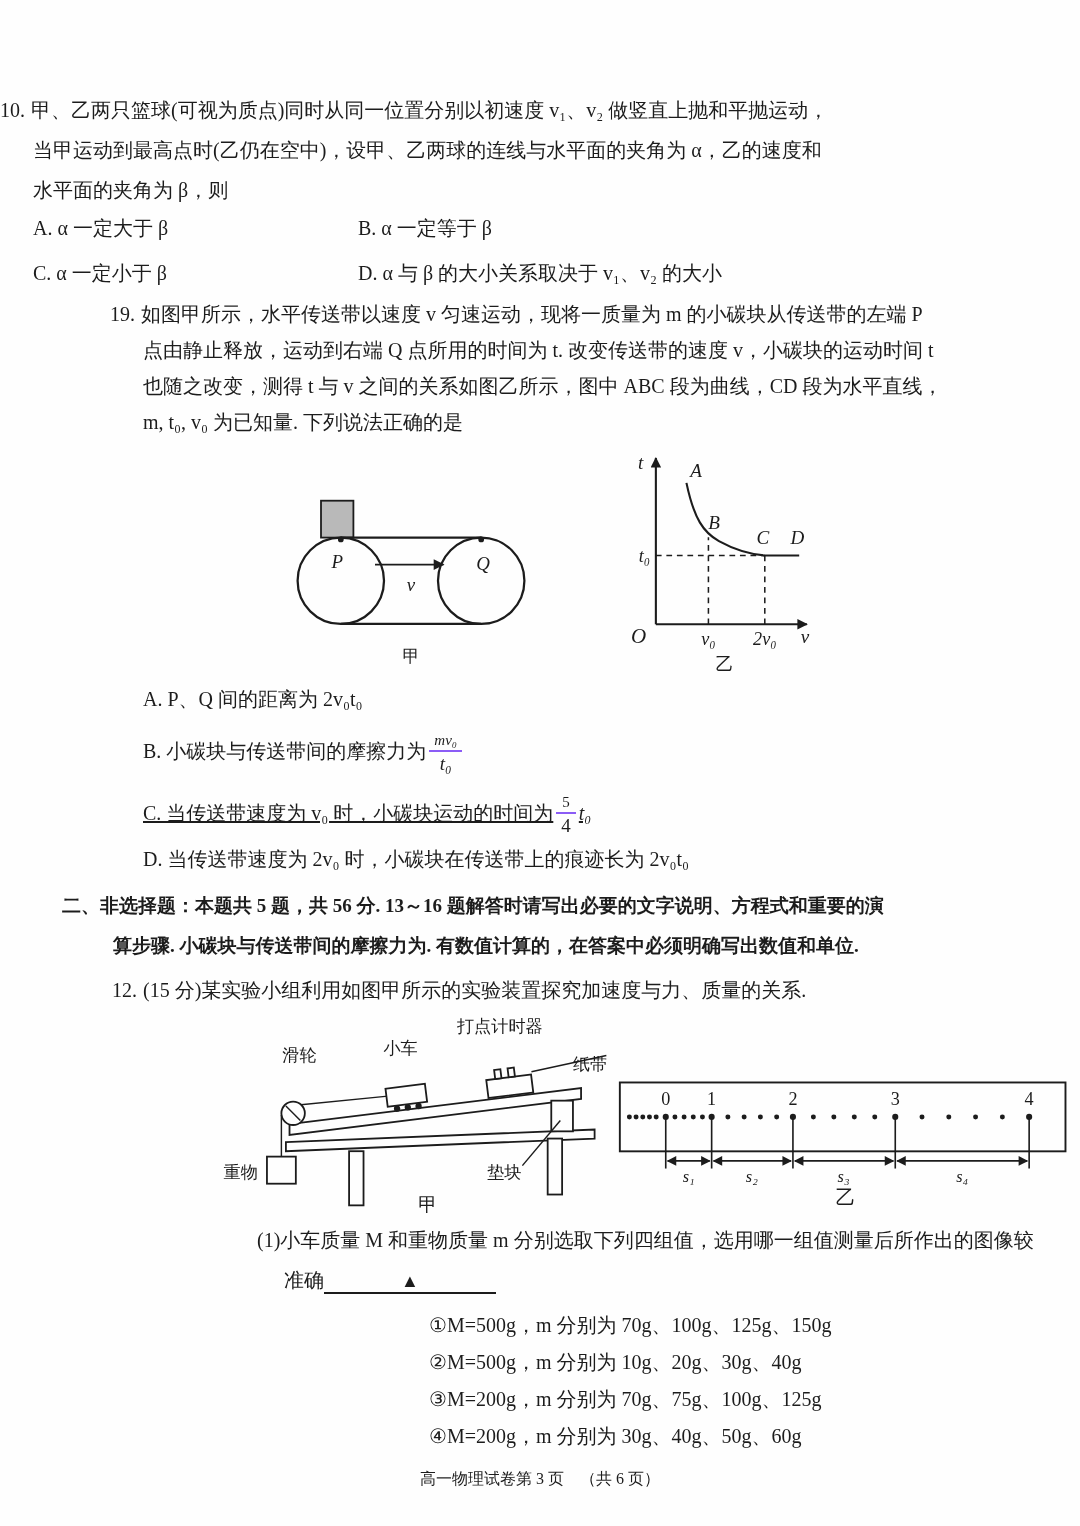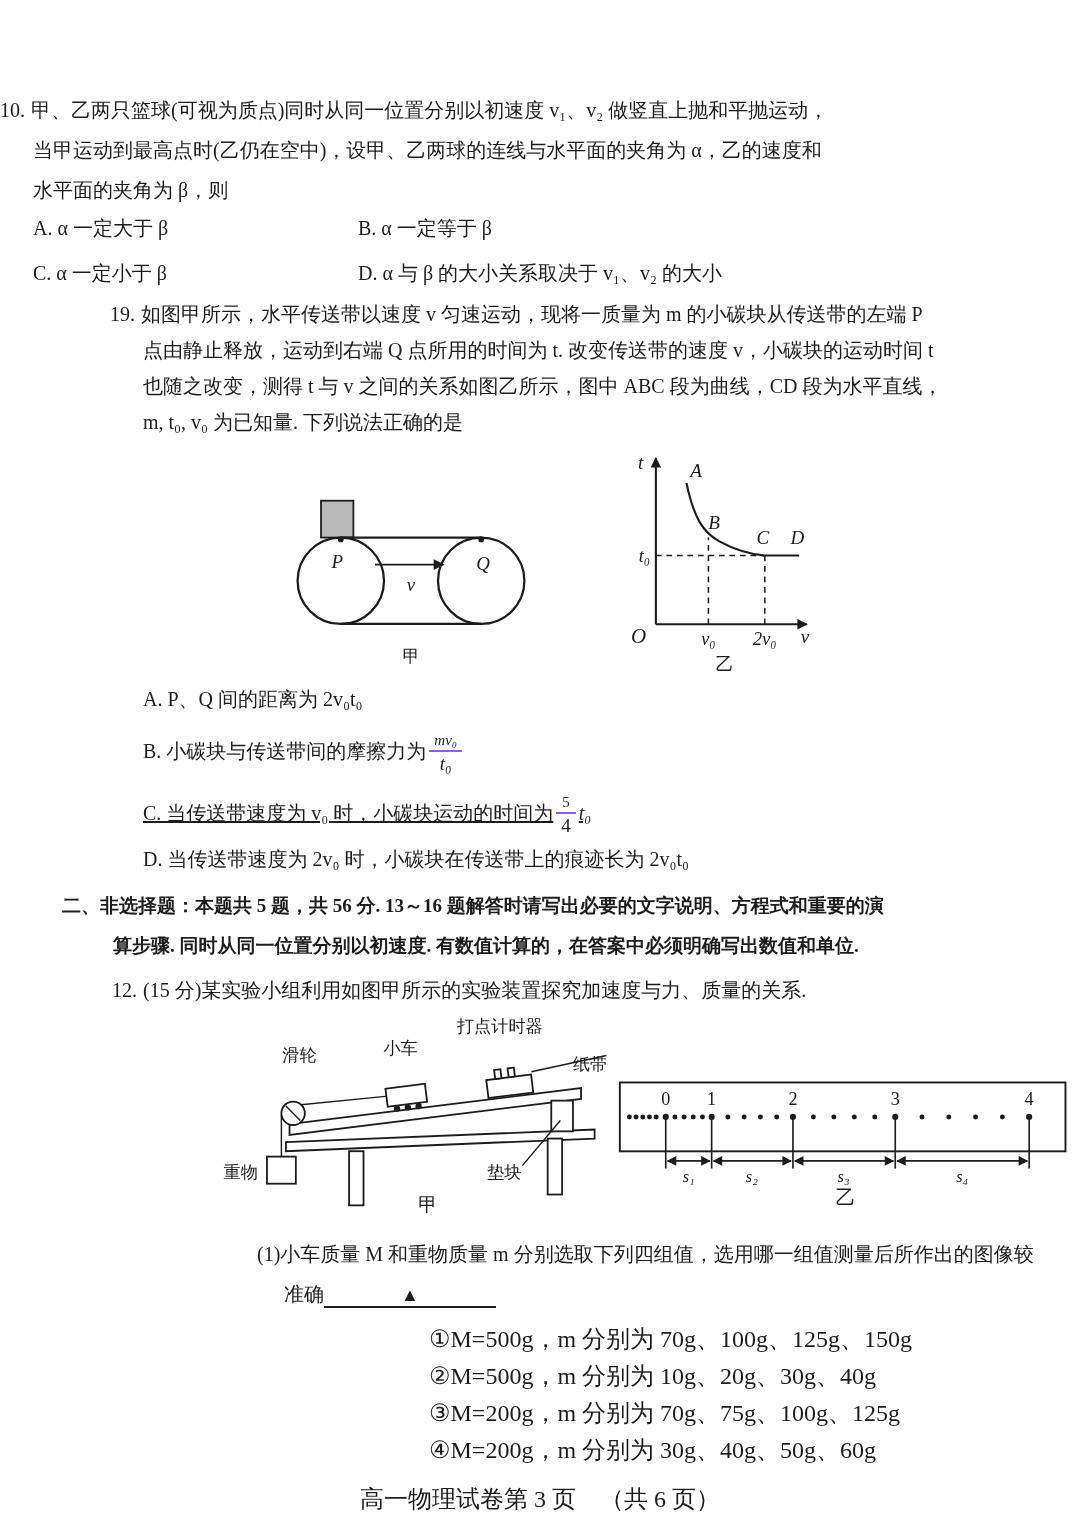--- a/index.html
+++ b/index.html
@@ -44,34 +44,34 @@
 
   .sec2 { margin-left:62px; margin-top:12px; font-weight:700; font-size:19px; line-height:40px; white-space:nowrap; }
   .sec2 .cont { padding-left:51px; }
 
   .q12 { margin-left:112px; margin-top:6px; }
   .q12 .qline { line-height:36px; }
 
   .figrow2 { display:flex; align-items:flex-end; margin-left:108px; margin-top:6px; }
   .figrow2 svg.tape { margin-left:8px; margin-bottom:10px; }
 
-  .sub1 { margin-left:145px; margin-top:18px; font-size:20px; }
+  .sub1 { margin-left:145px; margin-top:4px; font-size:20px; }
   .sub1 .qline { line-height:38px; }
   .sub1 .line2 { padding-left:27px; line-height:42px; }
   .blank {
     display:inline-block; width:172px; height:28px;
     border-bottom:2px solid #1c1c1c; text-align:center;
     vertical-align:baseline; line-height:28px;
   }
   .blank .tri { font-size:18px; }
 
-  .choices { margin-left:172px; margin-top:6px; font-size:24px; }
+  .choices { margin-left:172px; margin-top:6px; font-size:20px; }
   .choices div { line-height:37px; white-space:nowrap; }
 
-  .footer { margin-top:14px; width:860px; margin-left:110px; text-align:center; font-size:24px; }
+  .footer { margin-top:14px; width:860px; margin-left:110px; text-align:center; font-size:16px; }
 
   svg { display:block; }
   svg text { font-family:"Liberation Serif", serif; fill:#1c1c1c; }
   svg .cjk { font-size:19px; }
   .stroke { stroke:#1c1c1c; fill:none; }
 </style>
 </head>
 <body>
 
 <div class="page">
@@ -151,21 +151,21 @@
       <span>B. 小碳块与传送带间的摩擦力为</span><span class="frac italic"><span class="fnum">mv₀</span><span class="fden">t₀</span></span>
     </div>
     <div class="q11opt optC">
       <span>C. 当传送带速度为 v₀ 时，小碳块运动的时间为</span><span class="frac"><span class="fnum">5</span><span class="fden">4</span></span><span class="it">t₀</span>
     </div>
     <div class="q11opt optD">D. 当传送带速度为 2v₀ 时，小碳块在传送带上的痕迹长为 2v₀t₀</div>
   </section>
 
   <section class="sec2">
     <div>二、非选择题：本题共 5 题，共 56 分. 13～16 题解答时请写出必要的文字说明、方程式和重要的演</div>
-    <div class="cont">算步骤. 同时从同一位置分别以初速度. 有数值计算的，在答案中必须明确写出数值和单位.</div>
+    <div class="cont">算步骤. 小碳块与传送带间的摩擦力为. 有数值计算的，在答案中必须明确写出数值和单位.</div>
   </section>
 
   <section class="q12">
     <div class="qline">
       <span class="qnum">12.</span><span>(15 分)某实验小组利用如图甲所示的实验装置探究加速度与力、质量的关系.</span>
     </div>
 
     <div class="figrow2">
 
       <svg width="400" viewBox="0 0 430 225">

